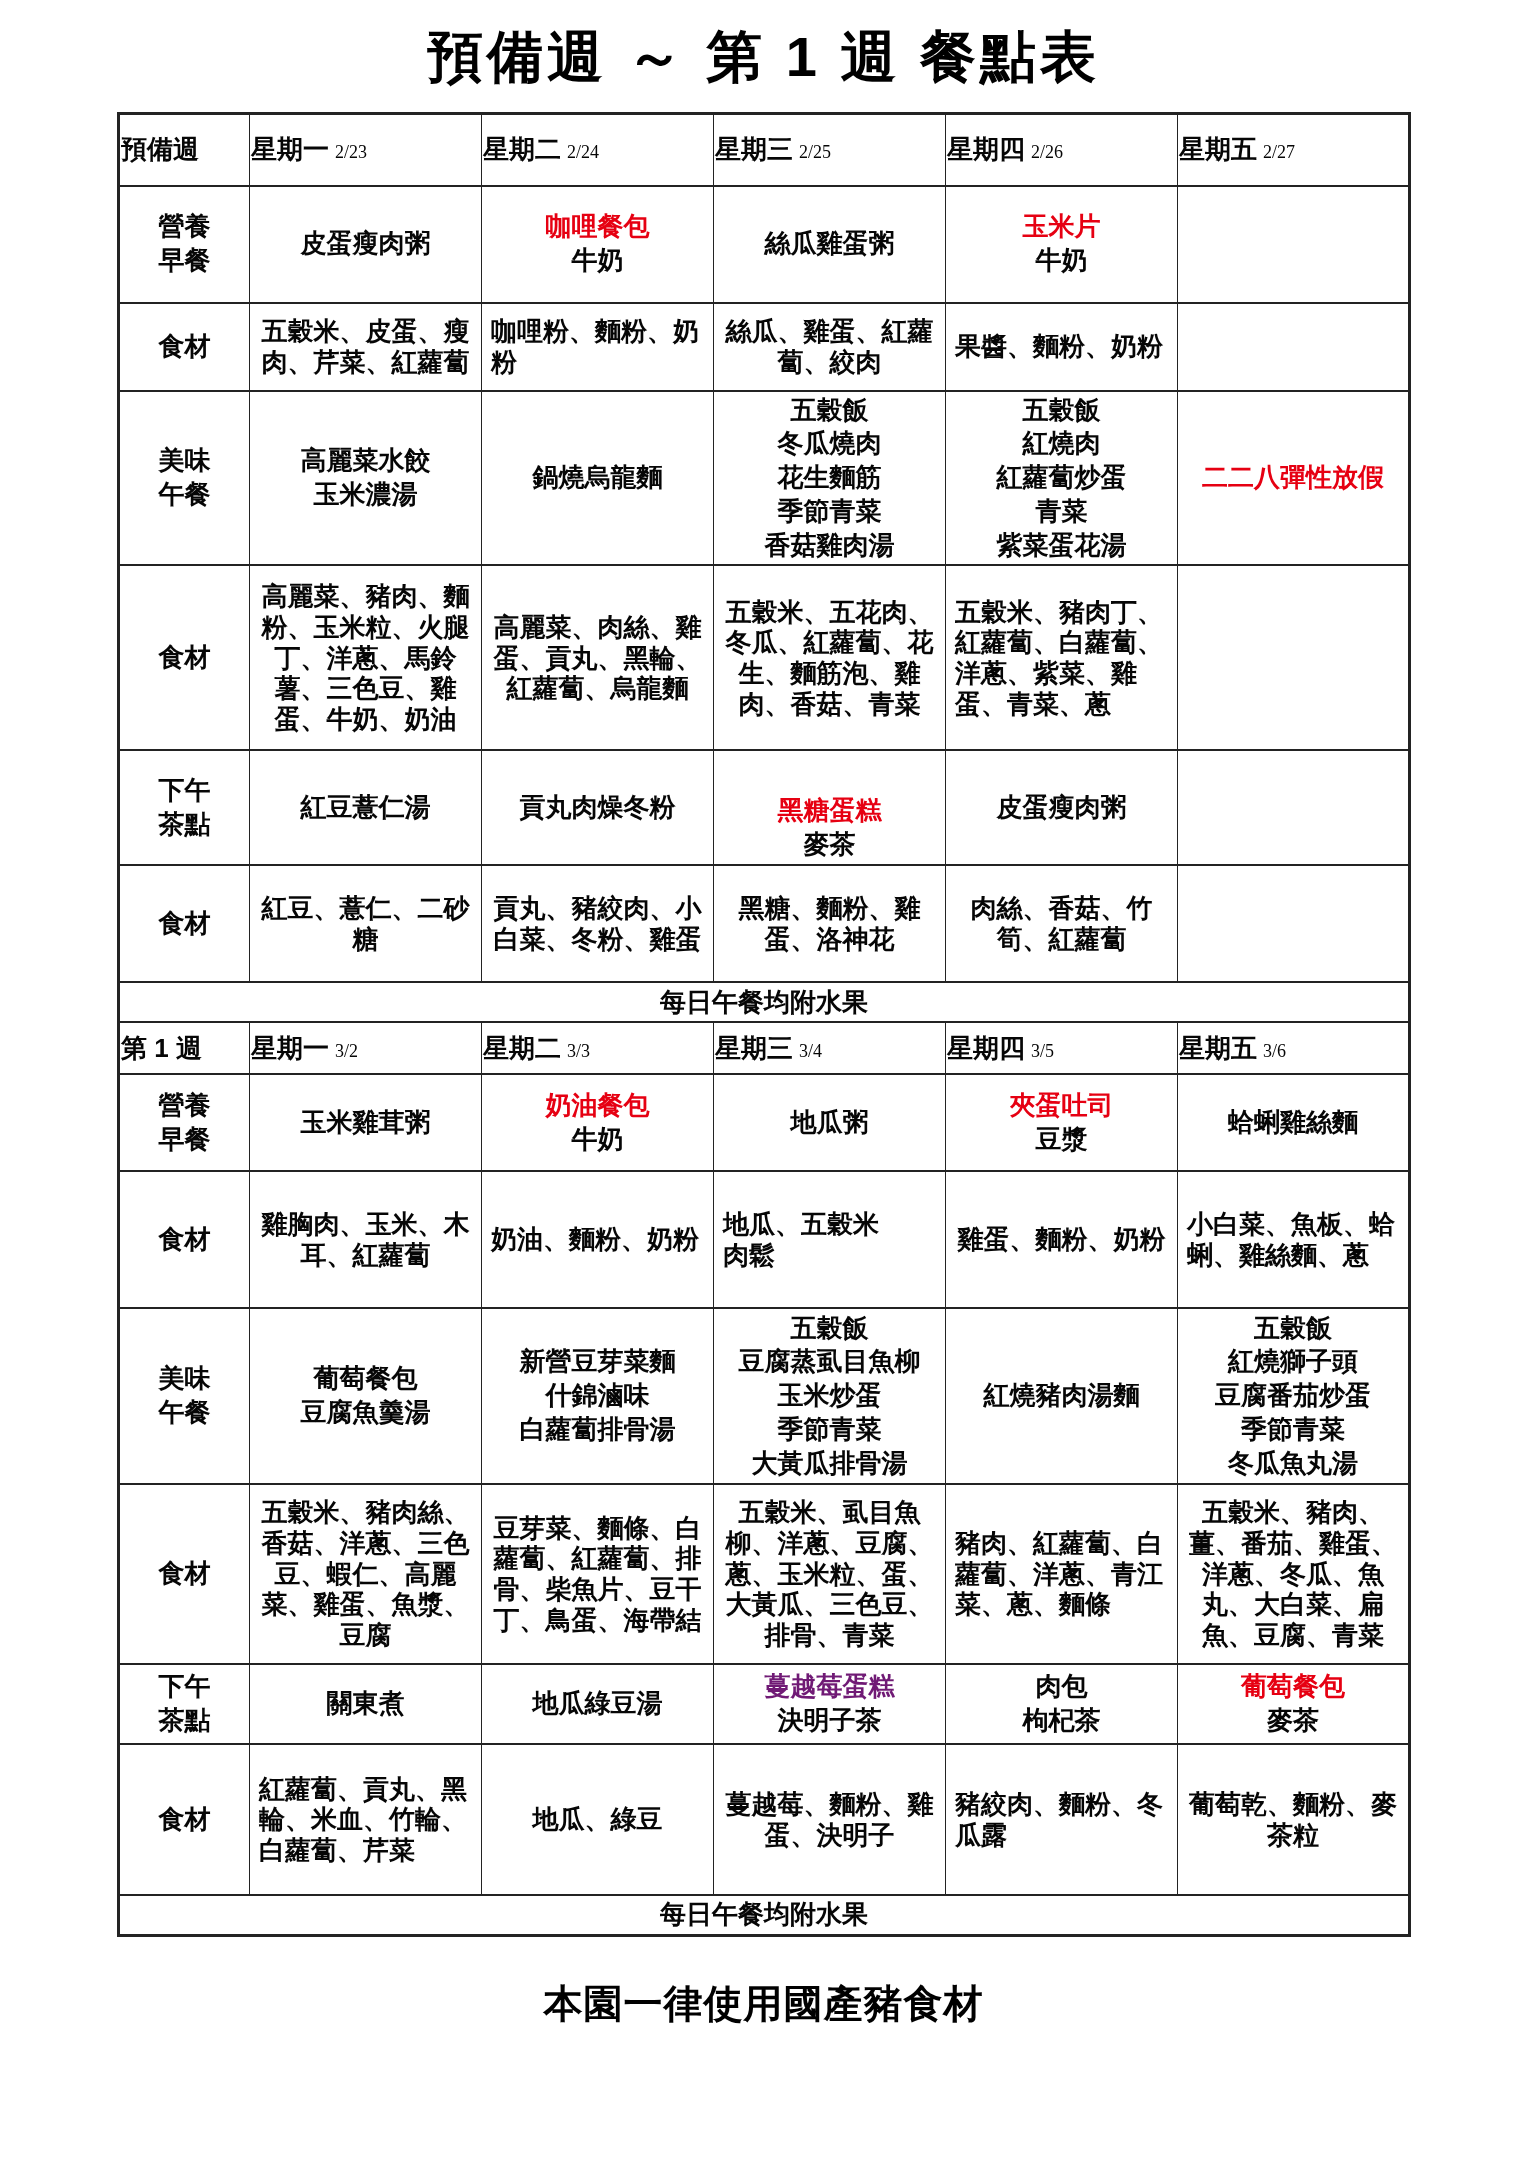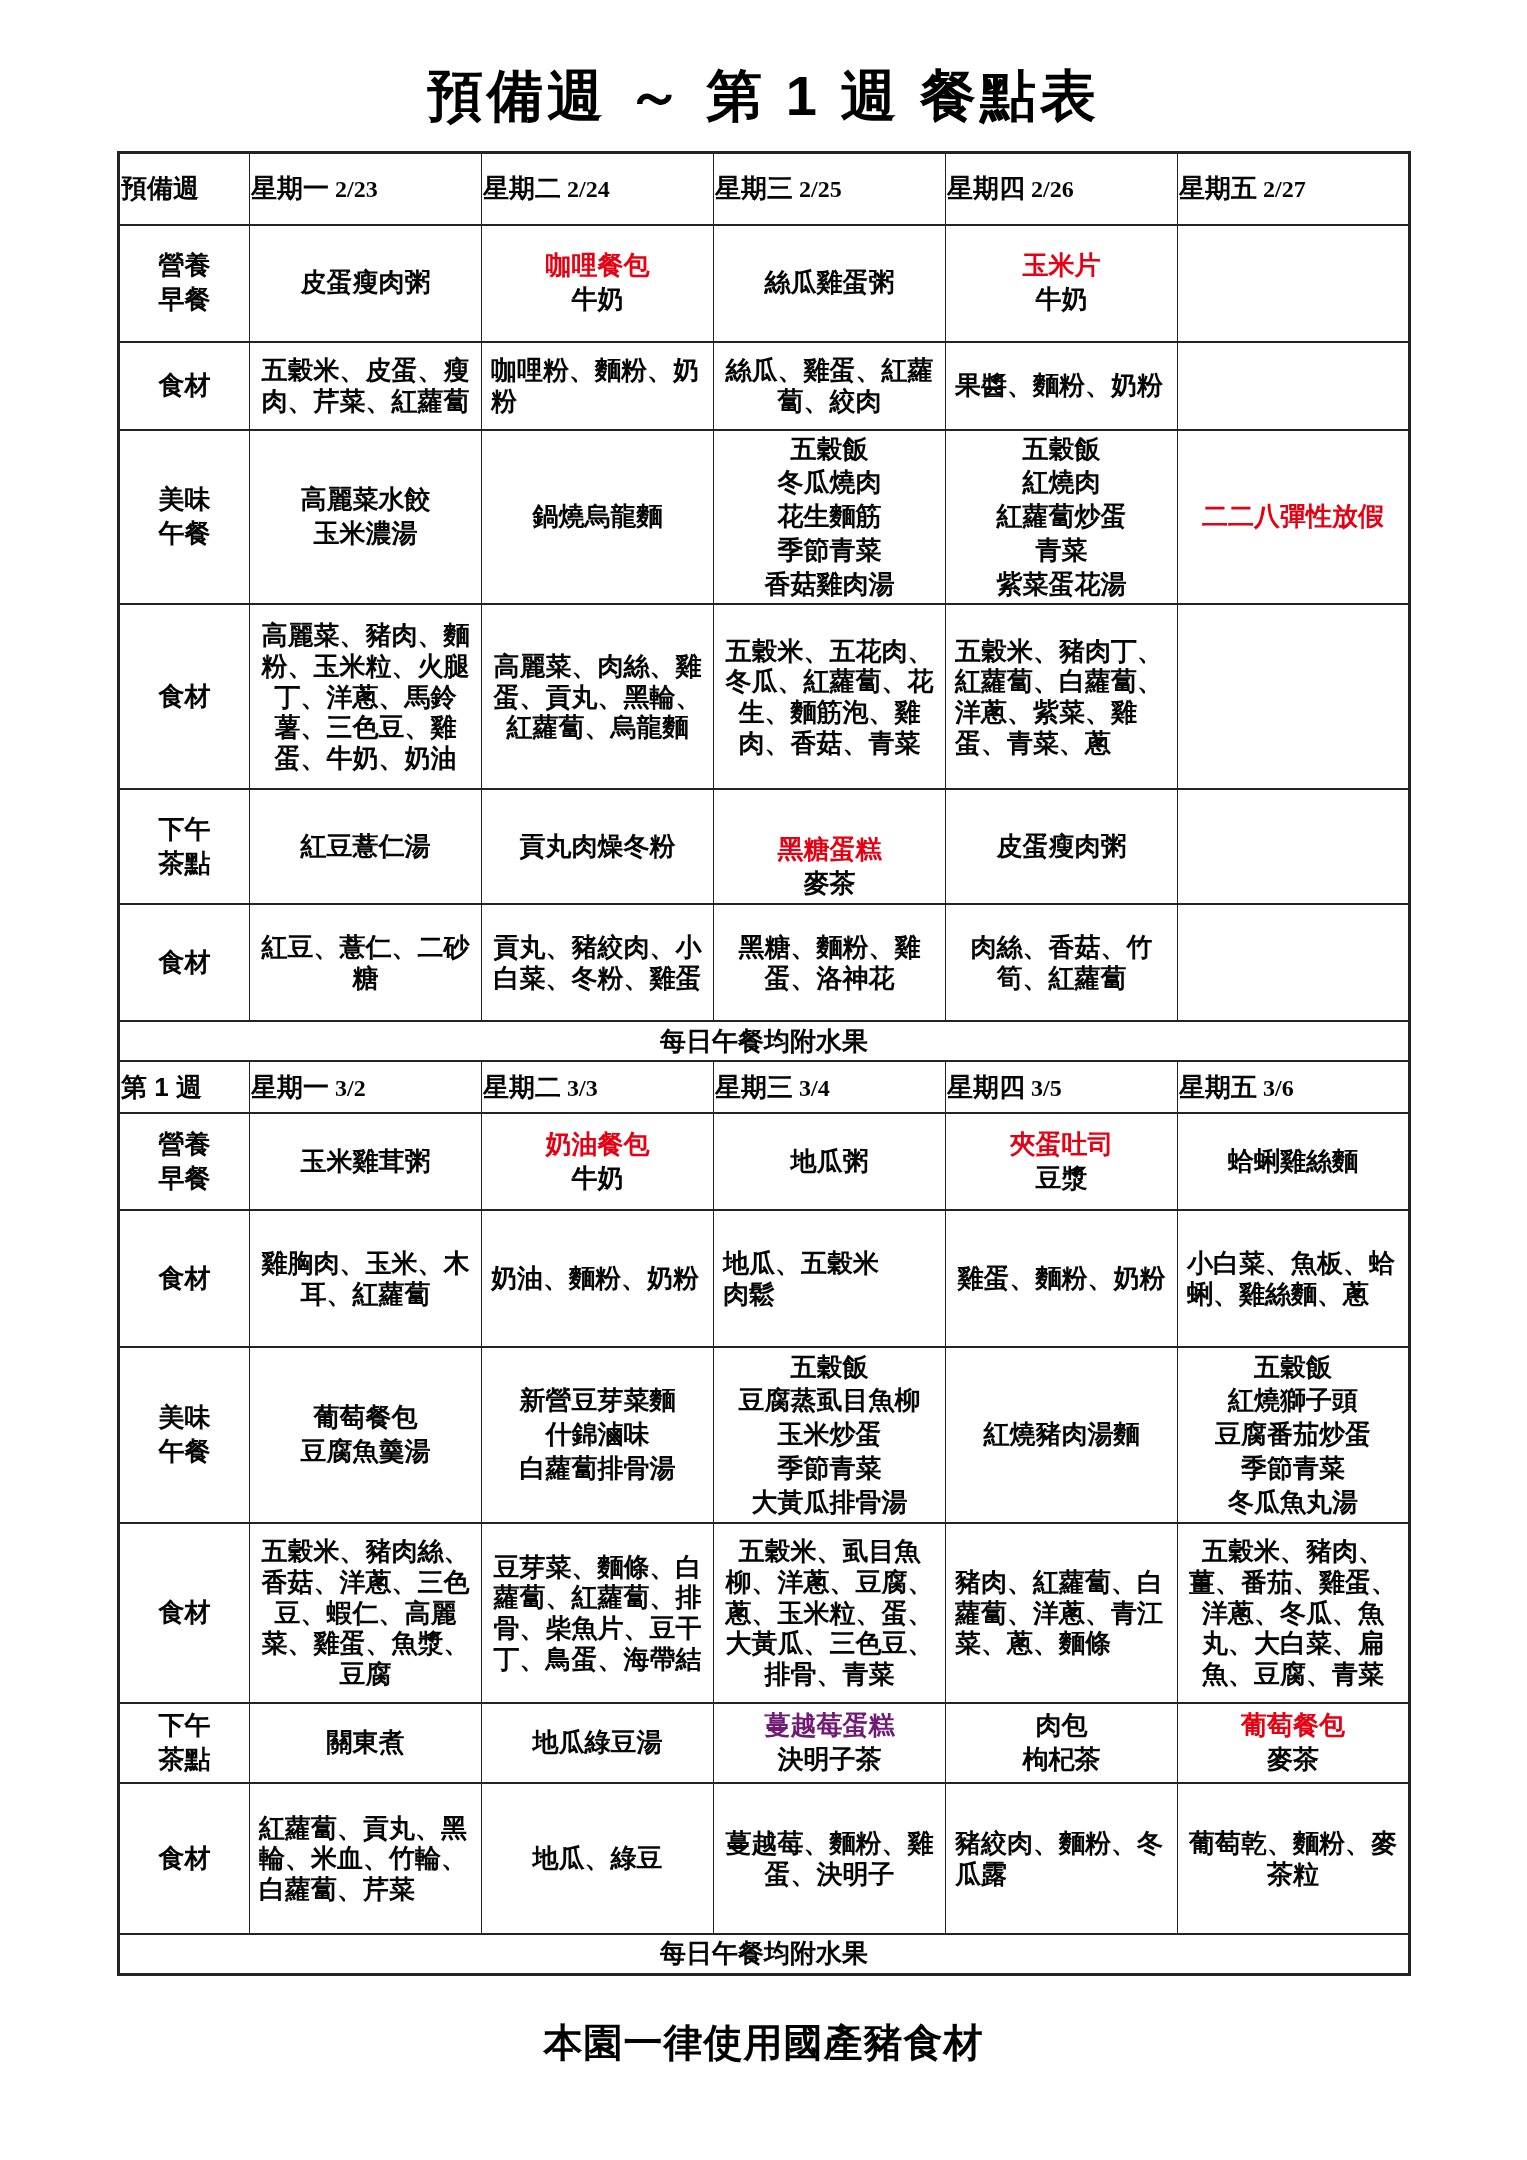--- a/index.html
+++ b/index.html
@@ -5,21 +5,20 @@
   html,body{margin:0;padding:0;background:#ffffff;}
   body{
     width:1527px;height:2160px;position:relative;
     font-family:"Liberation Sans",sans-serif;color:#0a0a0a;
     -webkit-font-smoothing:antialiased;
   }
   .page-title{
     padding-top:20px;text-align:center;
     font-size:56px;font-weight:bold;letter-spacing:4px;
     color:#000;
-    margin-top:39px;
   }
   #menu-table{
     border-collapse:collapse;table-layout:fixed;
     width:1293px;margin-left:117px;margin-top:16px;
     border:3px solid #232323;
   }
   #menu-table td{
     border:1.5px solid #232323;
     border-top-width:2.5px;border-bottom-width:2.5px;
     vertical-align:middle;overflow:hidden;
@@ -37,21 +36,21 @@
   #menu-table tr:nth-child(9){height:52px}
   #menu-table tr:nth-child(10){height:97px}
   #menu-table tr:nth-child(11){height:137px}
   #menu-table tr:nth-child(12){height:176px}
   #menu-table tr:nth-child(13){height:180px}
   #menu-table tr:nth-child(14){height:80px}
   #menu-table tr:nth-child(15){height:151px}
   #menu-table tr:nth-child(16){height:40px}
 
   .hdr-cell{text-align:left;white-space:nowrap;}
-  .hdr-date{font-family:"Liberation Serif",serif;font-size:24px;font-weight:bold;padding-left:6px;margin-top:39px;}
+  .hdr-date{font-family:"Liberation Serif",serif;font-size:18px;font-weight:normal;padding-left:6px;margin-top:39px;}
   .label-cell{text-align:center;line-height:1.3;}
   .cell{text-align:center;line-height:1.3;padding:2px 6px;}
   .ing{line-height:1.18;padding:2px 9px;}
   .left{text-align:left;}
   .fruit-cell{text-align:center;font-size:27px;}
   .footer-note{
     text-align:center;font-size:39px;font-weight:bold;
     margin-top:40px;color:#000;letter-spacing:1px;
   }
 </style>

